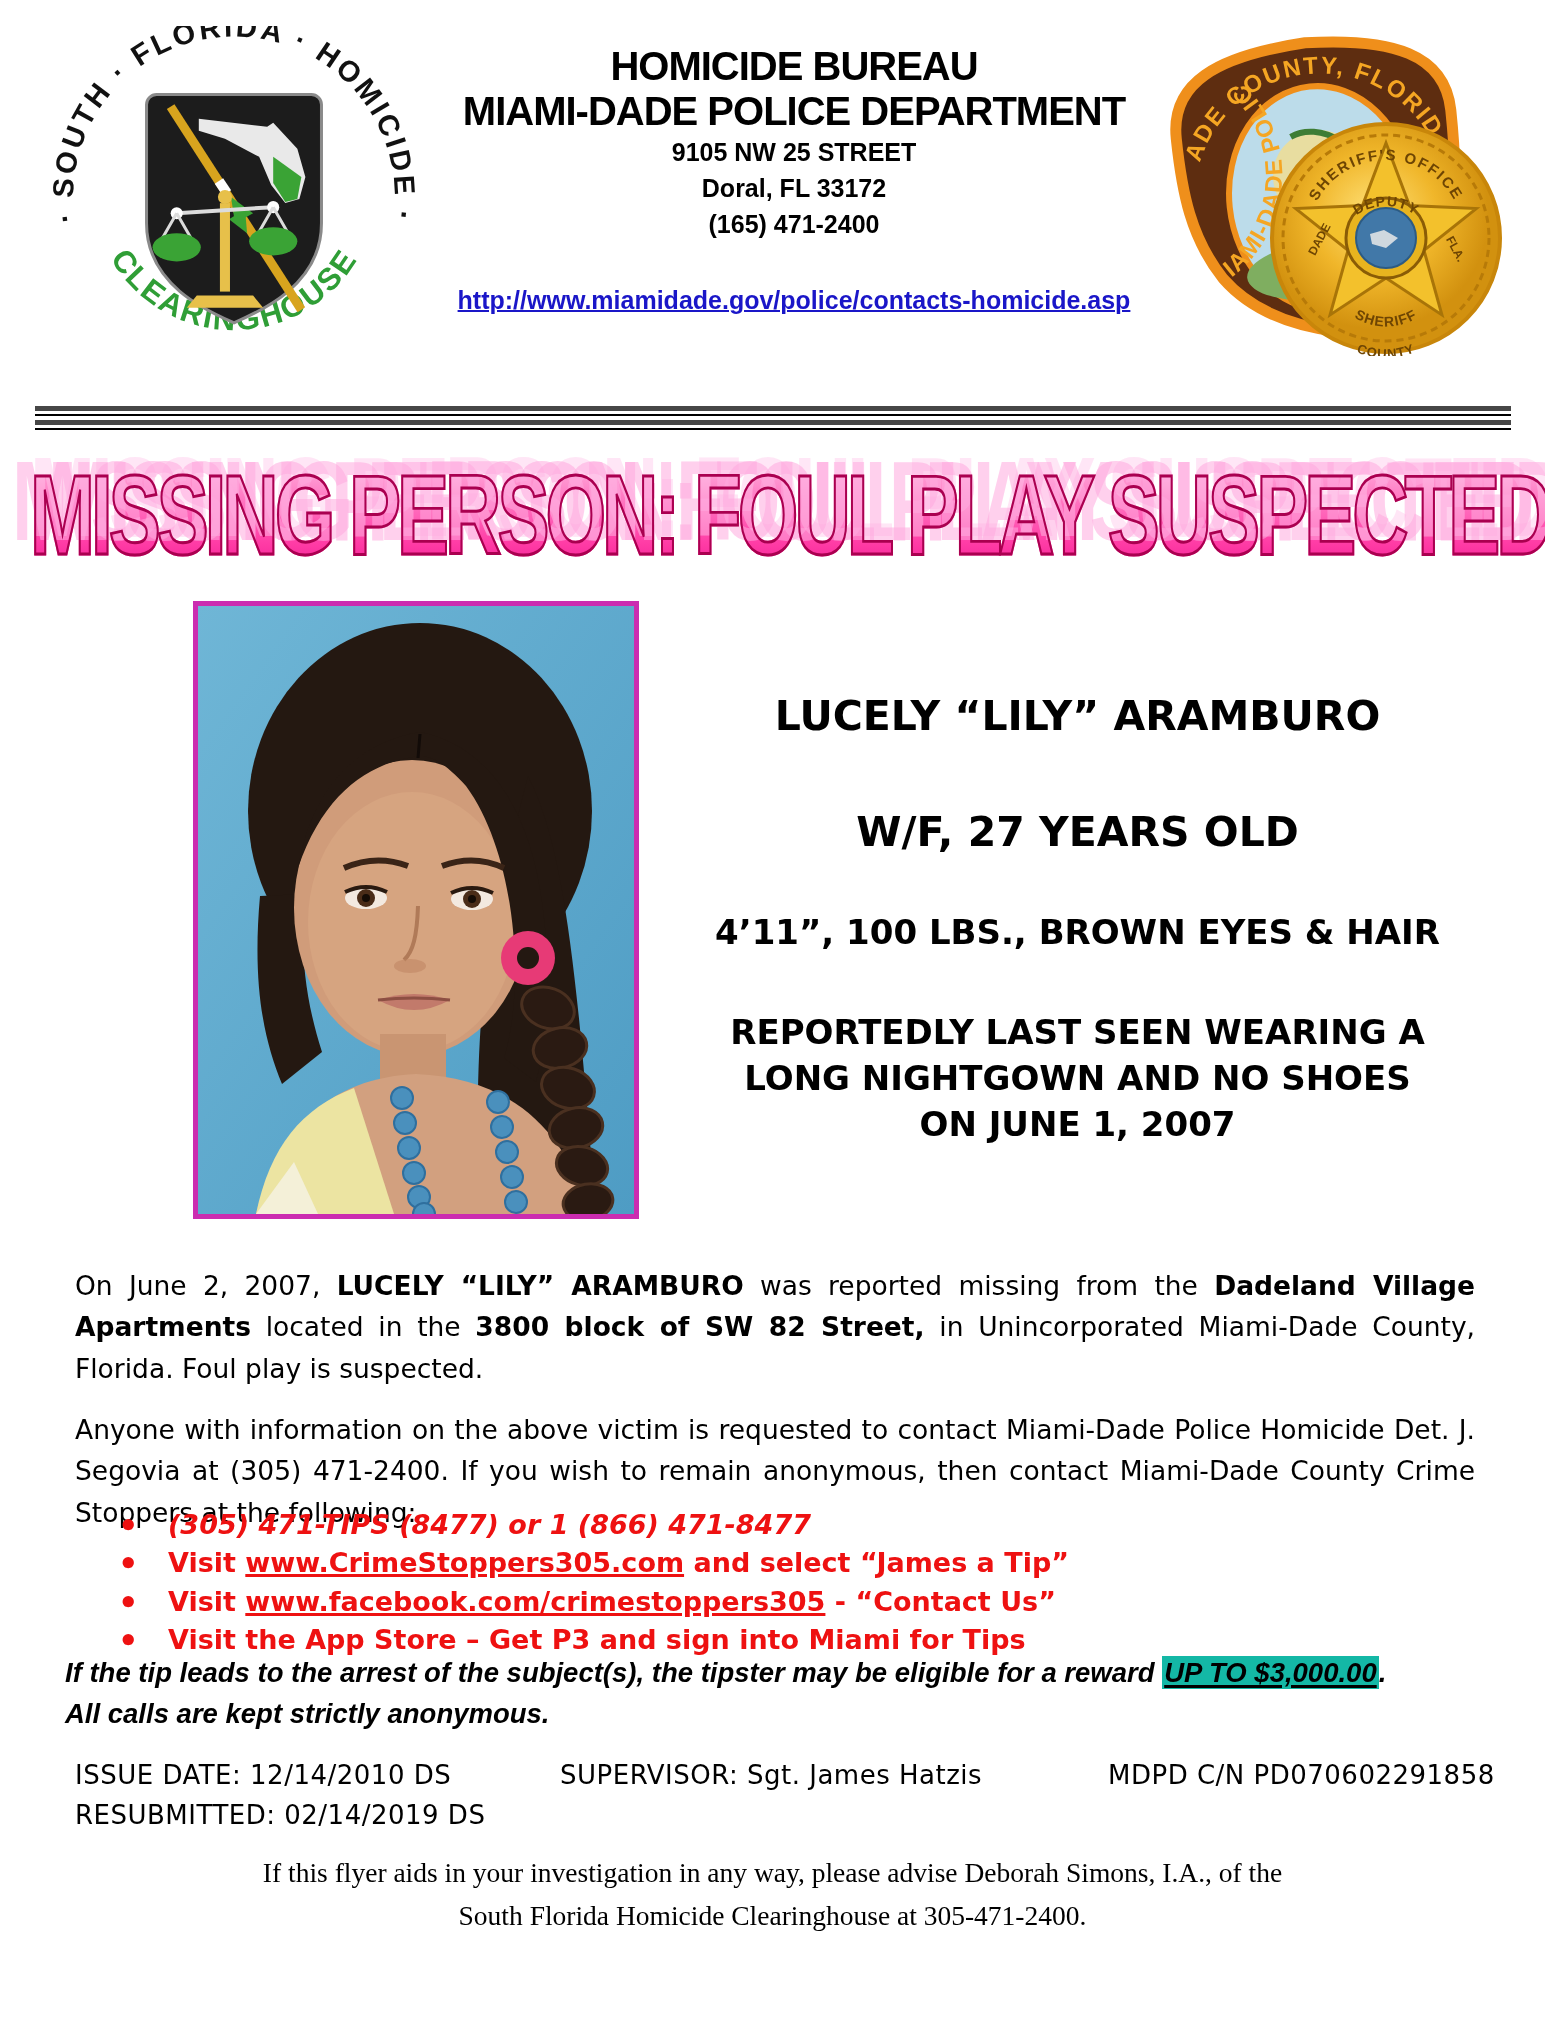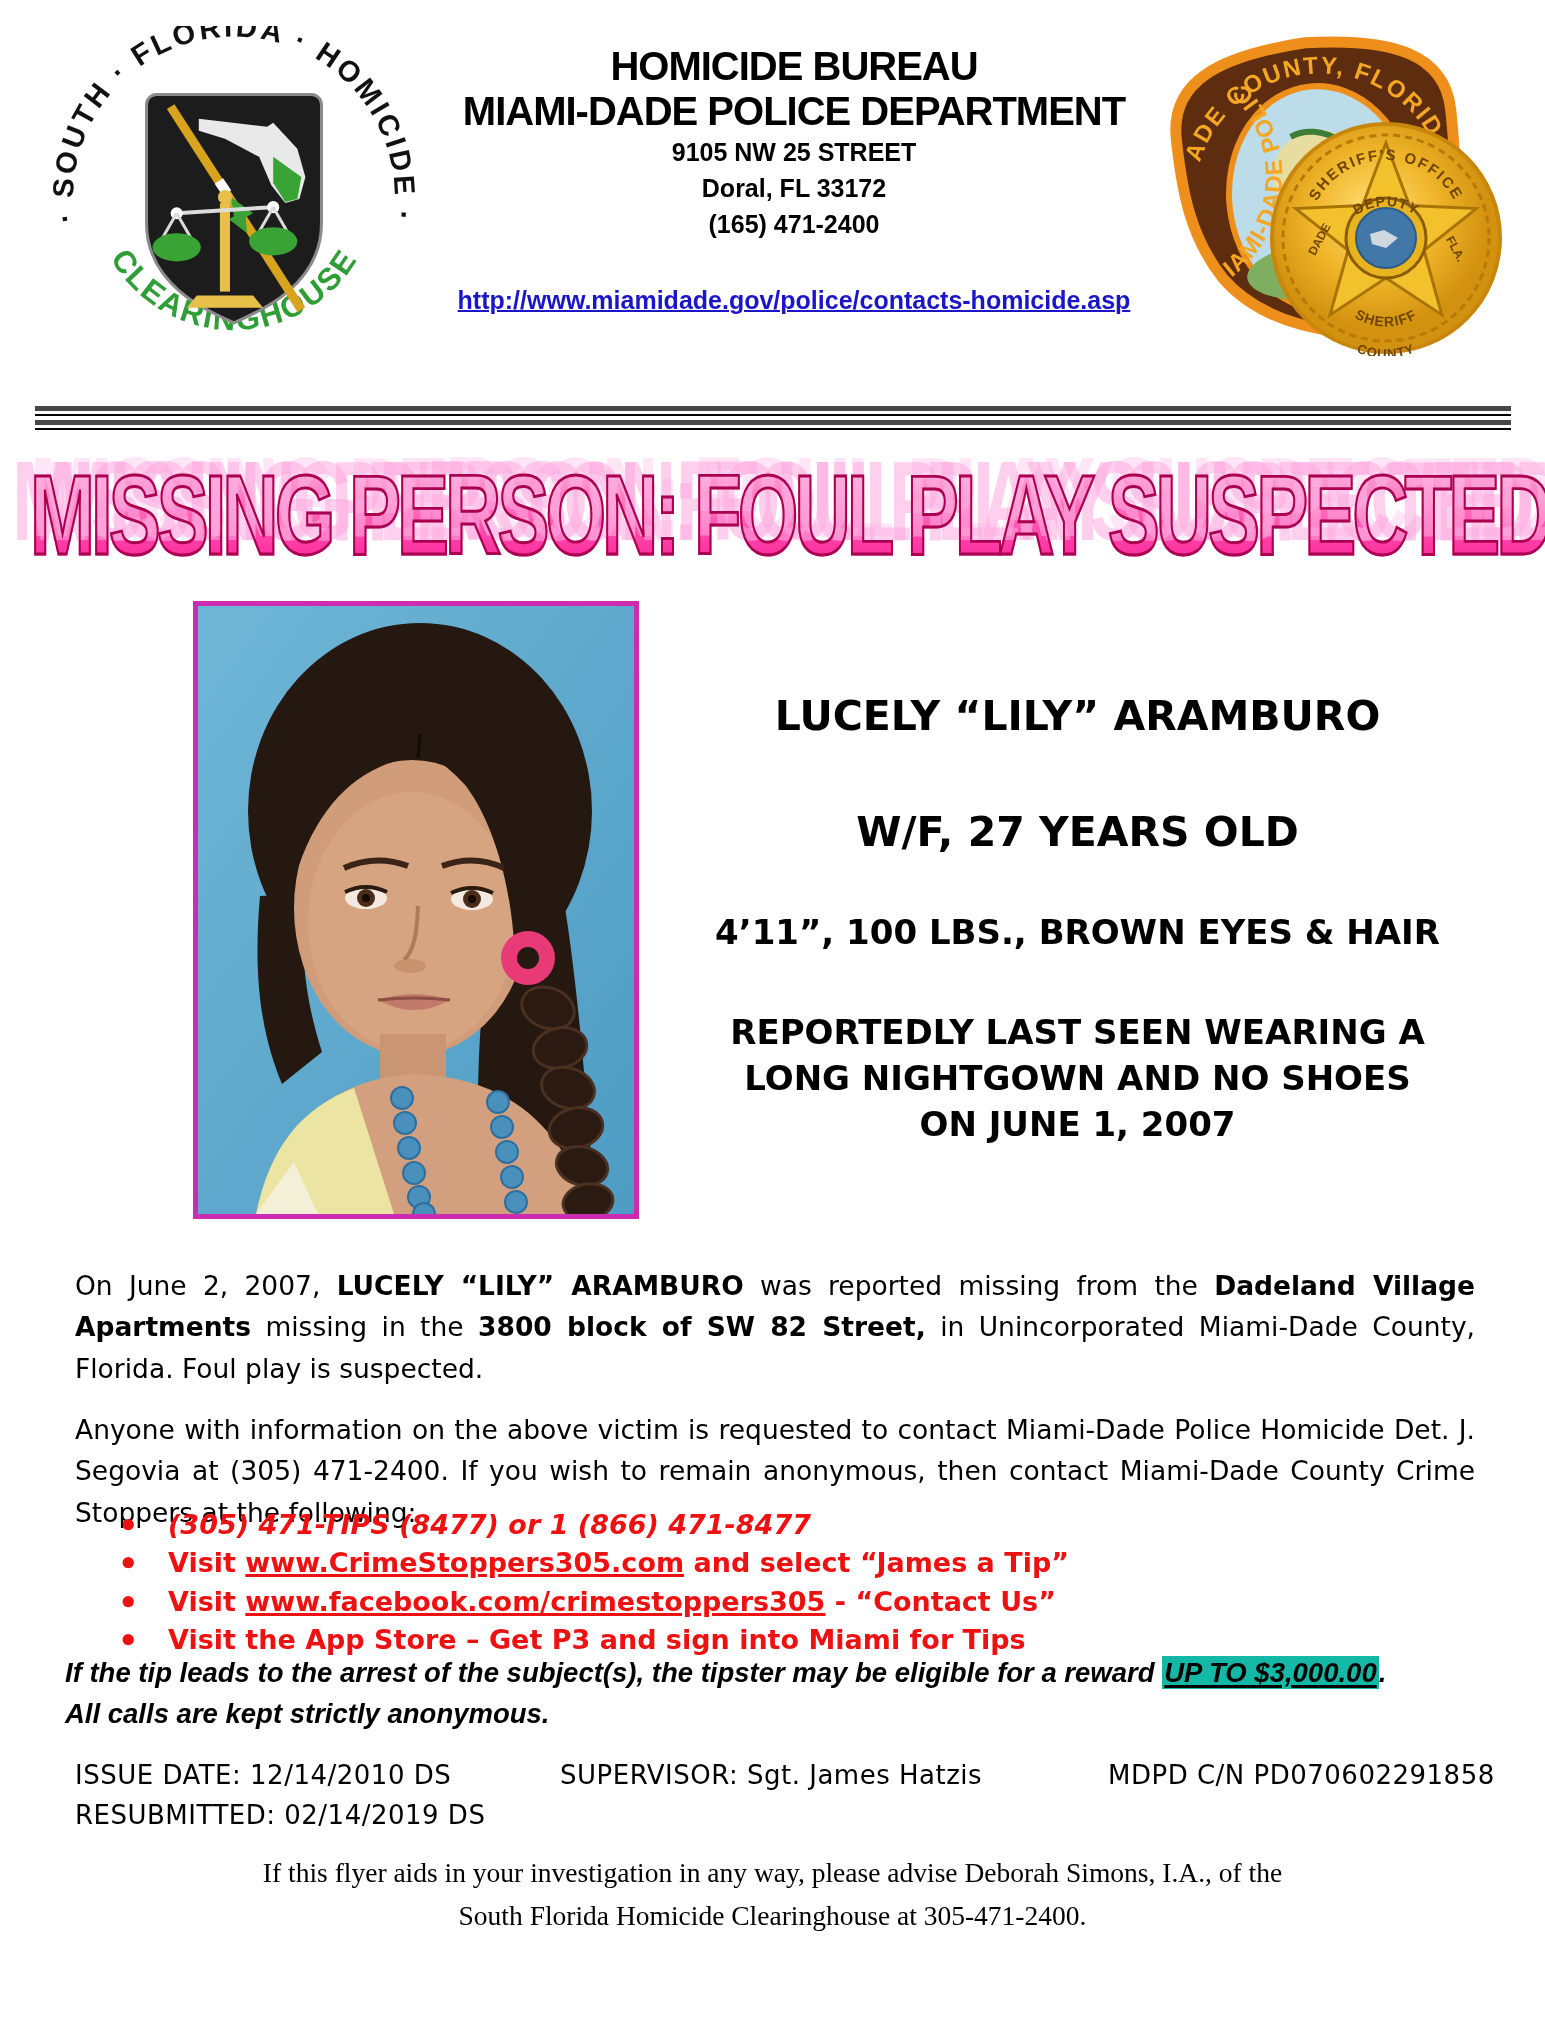--- a/index.html
+++ b/index.html
@@ -280,21 +280,21 @@
     <div class="d-name">LUCELY “LILY” ARAMBURO</div>
     <div class="d-demo">W/F, 27 YEARS OLD</div>
     <div class="d-desc">4’11”, 100 LBS., BROWN EYES &amp; HAIR</div>
     <div class="d-seen">
       <div>REPORTEDLY LAST SEEN WEARING A</div>
       <div>LONG NIGHTGOWN AND NO SHOES</div>
       <div>ON JUNE 1, 2007</div>
     </div>
   </div>
 
-  <p class="para p1"><span>On June 2, 2007, </span><b>LUCELY “LILY” ARAMBURO</b><span> was reported missing from the </span><b>Dadeland Village Apartments</b><span> missing in the </span><b>3800 block of SW 82 Street,</b><span> in Unincorporated Miami-Dade County, Florida.  Foul play is suspected.</span></p>
+  <p class="para p1"><span>On June 2, 2007, </span><b>LUCELY “LILY” ARAMBURO</b><span> was reported missing from the </span><b>Dadeland Village Apartments</b><span> located in the </span><b>3800 block of SW 82 Street,</b><span> in Unincorporated Miami-Dade County, Florida.  Foul play is suspected.</span></p>
 
   <p class="para p2">Anyone with information on the above victim is requested to contact Miami-Dade Police Homicide Det. J. Segovia at (305) 471-2400.  If you wish to remain anonymous, then contact Miami-Dade County Crime Stoppers at the following:</p>
 
   <ul class="tips">
     <li><span class="it">(305) 471-TIPS (8477) or 1 (866) 471-8477</span></li>
     <li><span>Visit </span><span class="lnk">www.CrimeStoppers305.com</span><span> and select “James a Tip”</span></li>
     <li><span>Visit </span><span class="lnk">www.facebook.com/crimestoppers305</span><span> - “Contact Us”</span></li>
     <li><span>Visit the App Store – Get P3 and sign into Miami for Tips</span></li>
   </ul>
 

